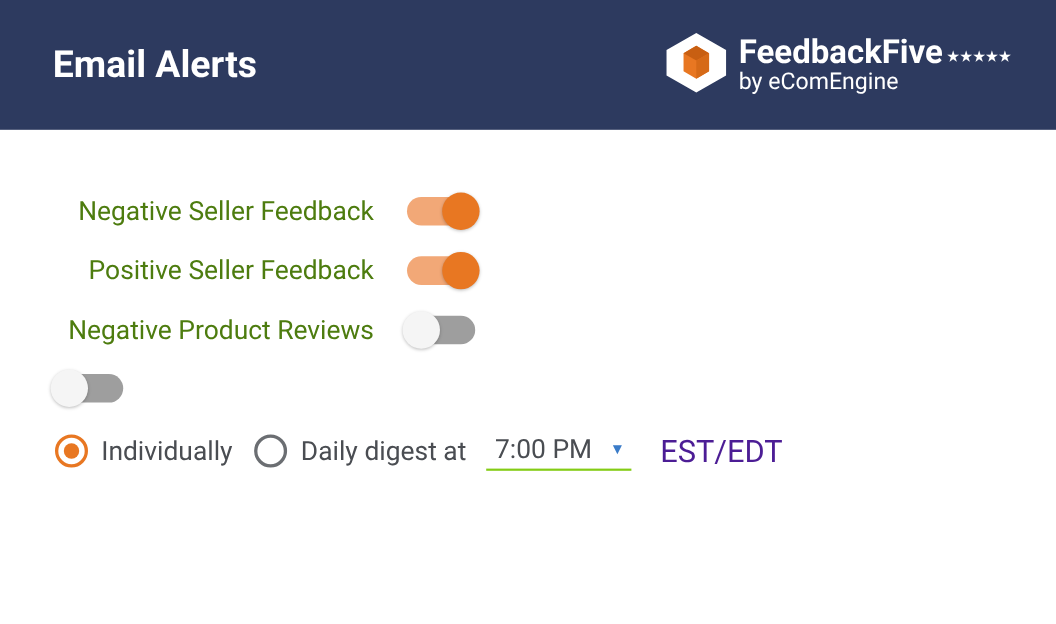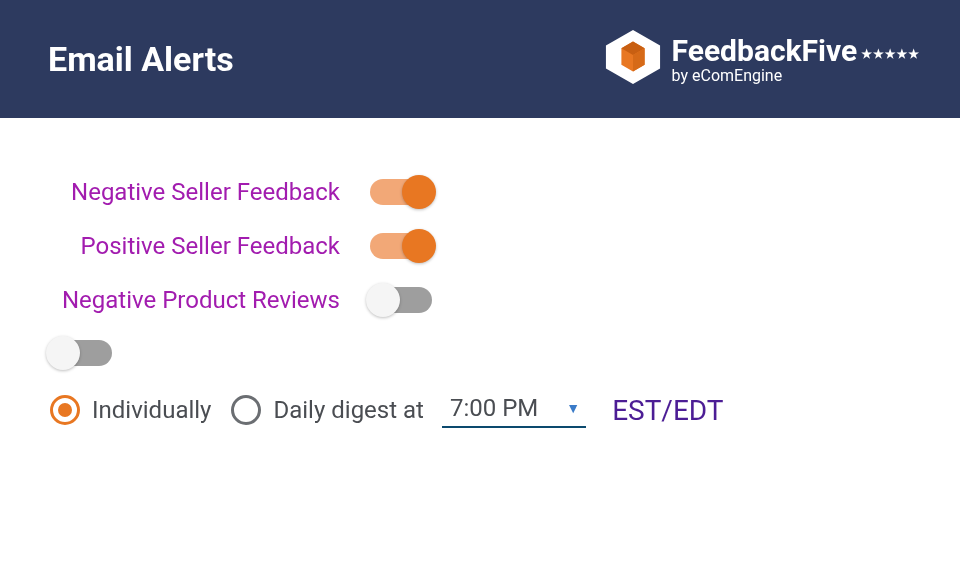--- a/index.html
+++ b/index.html
@@ -36,21 +36,21 @@
       color: #fff;
       line-height: 1.1;
     }
     .logo-brand {
       font-size: 30px;
       font-weight: 700;
       display: flex;
       align-items: center;
     }
     .logo-sub {
-      font-size: 16px;
+      font-size: 21px;
       font-weight: 400;
     }
     .logo-stars {
       font-size: 12px;
       letter-spacing: 1px;
       margin-left: 4px;
       display: inline-block;
       vertical-align: top;
       position: relative;
       top: 4px;
@@ -63,21 +63,21 @@
 
     .setting-row {
       display: flex;
       align-items: center;
       margin-bottom: 26px;
     }
     .setting-label {
       width: 320px;
       text-align: right;
       font-size: 24px;
-      color: #a21caf;
+      color: #4d7c0f;
       padding-right: 30px;
       font-weight: 400;
     }
     .control-col {
       display: flex;
       gap: 20px;
     }
 
     .toggle {
       width: 62px;
@@ -139,25 +139,25 @@
       left: 50%;
       transform: translate(-50%, -50%);
     }
     .radio.unselected {
       border: 3px solid #6b6e72;
     }
 
     .time-picker {
       display: inline-flex;
       align-items: center;
-      border-bottom: 2px solid #0c4a6e;
+      border-bottom: 2px solid #84cc16;
       padding: 2px 6px 4px 8px;
       margin-left: 6px;
       cursor: pointer;
-      gap: 28px;
+      gap: 16px;
     }
     .time-value {
       font-size: 24px;
       color: #4a4d52;
     }
     .chevron {
       color: #3a7bc8;
       font-size: 14px;
     }
     .tz {

